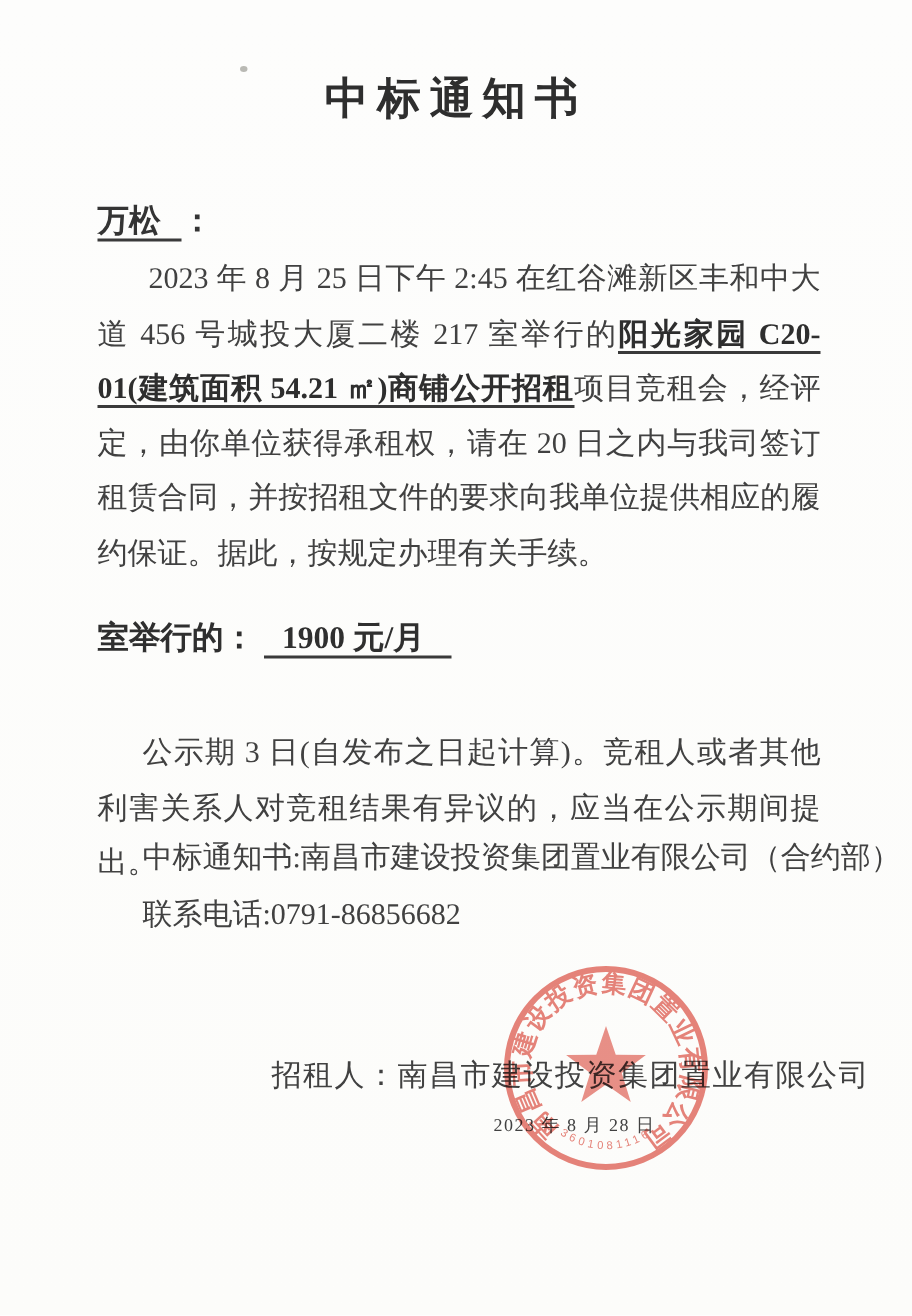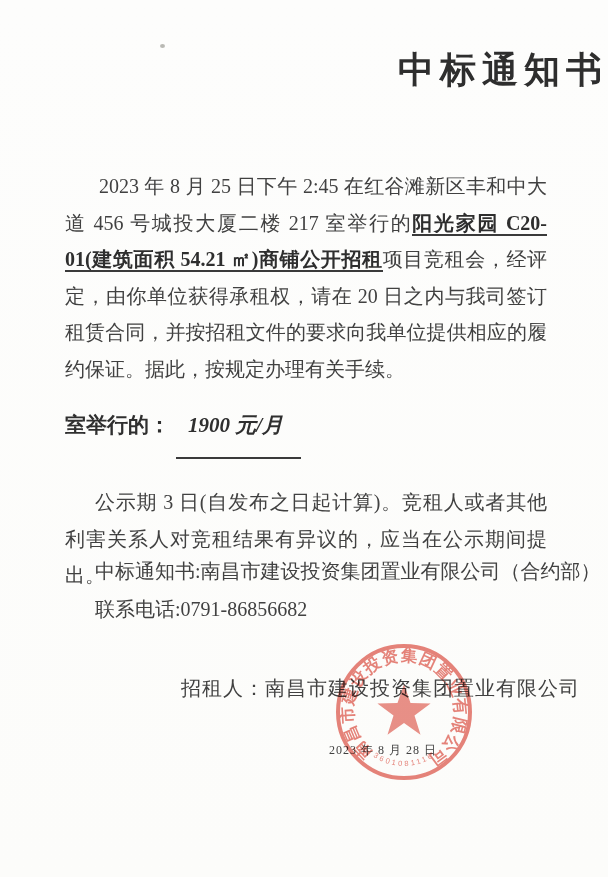--- a/index.html
+++ b/index.html
@@ -10,22 +10,22 @@
     position:relative;
     overflow:hidden;
   }
   .page{
     position:absolute;left:0;top:0;width:608px;height:877px;
     background:linear-gradient(180deg,#fdfdfc 0%,#fcfcfa 100%);
     color:#3f3f3f;
   }
   .title{
     position:absolute;top:46px;left:0;width:608px;
-    text-align:right;
-    font-size:36px;font-weight:bold;color:#2e2e2e;
+    text-align:center;
+    font-size:29px;font-weight:bold;color:#2e2e2e;
     letter-spacing:6px;margin:0;
   }
   .greeting{
     position:absolute;top:133px;left:65px;margin:0;
     font-size:21px;font-weight:bold;color:#343434;
   }
   .greeting .name{
     border-bottom:2px solid #3a3a3a;
     padding-right:14px;
   }
@@ -39,33 +39,32 @@
   .hl{
     font-weight:bold;color:#2e2e2e;
     border-bottom:2px solid #3a3a3a;
   }
   .result{
     position:absolute;top:411px;left:65px;margin:0;
     font-size:21px;font-weight:bold;color:#2f2f2f;
   }
   .result .value{
     border-bottom:2px solid #3a3a3a;
-    padding:0 18px 20px 12px;
+    padding:0 18px 0 12px;
     margin-left:6px;
-    font-style:italic;
   }
   .notice{top:484px;text-indent:30px;}
   .indent-line{
     position:absolute;left:65px;margin:0;padding-left:30px;
     font-size:20px;color:#414141;
   }
   .supervisor{top:558px;}
   .phone{top:596px;}
   .lessor{
-    position:absolute;top:675px;left:181px;margin:0;
+    position:absolute;top:703px;left:181px;margin:0;
     font-size:20px;color:#414141;letter-spacing:1px;
   }
   .issue-date{
     position:absolute;top:742px;left:329px;margin:0;
     font-size:12px;color:#414141;letter-spacing:1px;
   }
   .seal{
     position:absolute;left:314px;top:622px;width:180px;height:180px;
     mix-blend-mode:multiply;opacity:0.82;
     pointer-events:none;
@@ -77,20 +76,21 @@
 </style>
 </head>
 <body>
 
 <div class="page">
 
   <div class="speck"></div>
 
   <h1 class="title">中标通知书</h1>
 
+  <p class="greeting"><span class="name">万松</span><span>：</span></p>
 
   <p class="bodytext para1"><span>2023 年 8 月 25 日下午 2:45 在红谷滩新区丰和中大道 456 号城投大厦二楼 217 室举行的</span><span class="hl">阳光家园 C20-01(建筑面积 54.21 ㎡)商铺公开招租</span><span>项目竞租会，经评定，由你单位获得承租权，请在 20 日之内与我司签订租赁合同，并按招租文件的要求向我单位提供相应的履约保证。据此，按规定办理有关手续。</span></p>
 
   <p class="result"><span>室举行的：</span><span class="value">1900 元/月</span></p>
 
   <p class="bodytext notice">公示期 3 日(自发布之日起计算)。竞租人或者其他利害关系人对竞租结果有异议的，应当在公示期间提出。</p>
 
   <p class="indent-line supervisor">中标通知书:南昌市建设投资集团置业有限公司（合约部）</p>
 
   <p class="indent-line phone">联系电话:0791-86856682</p>

